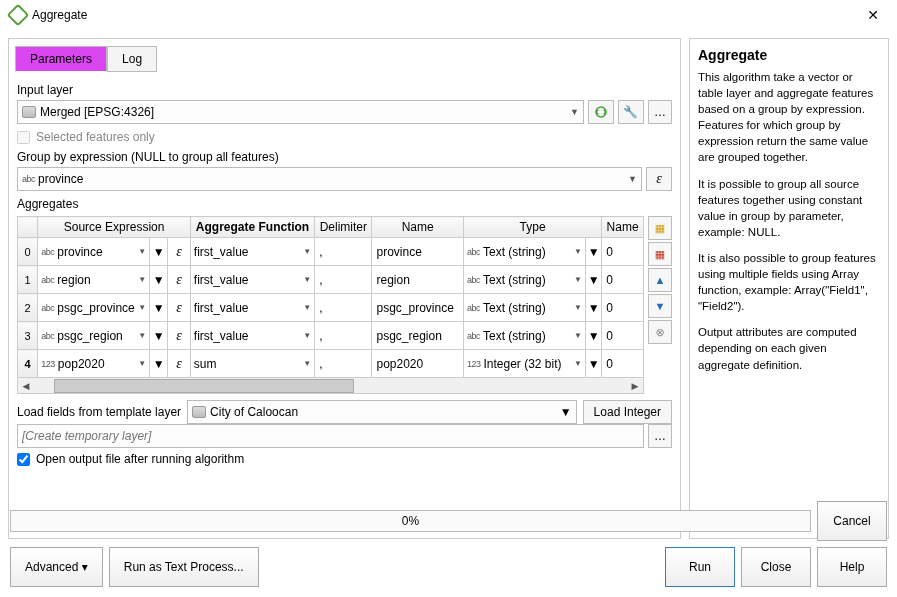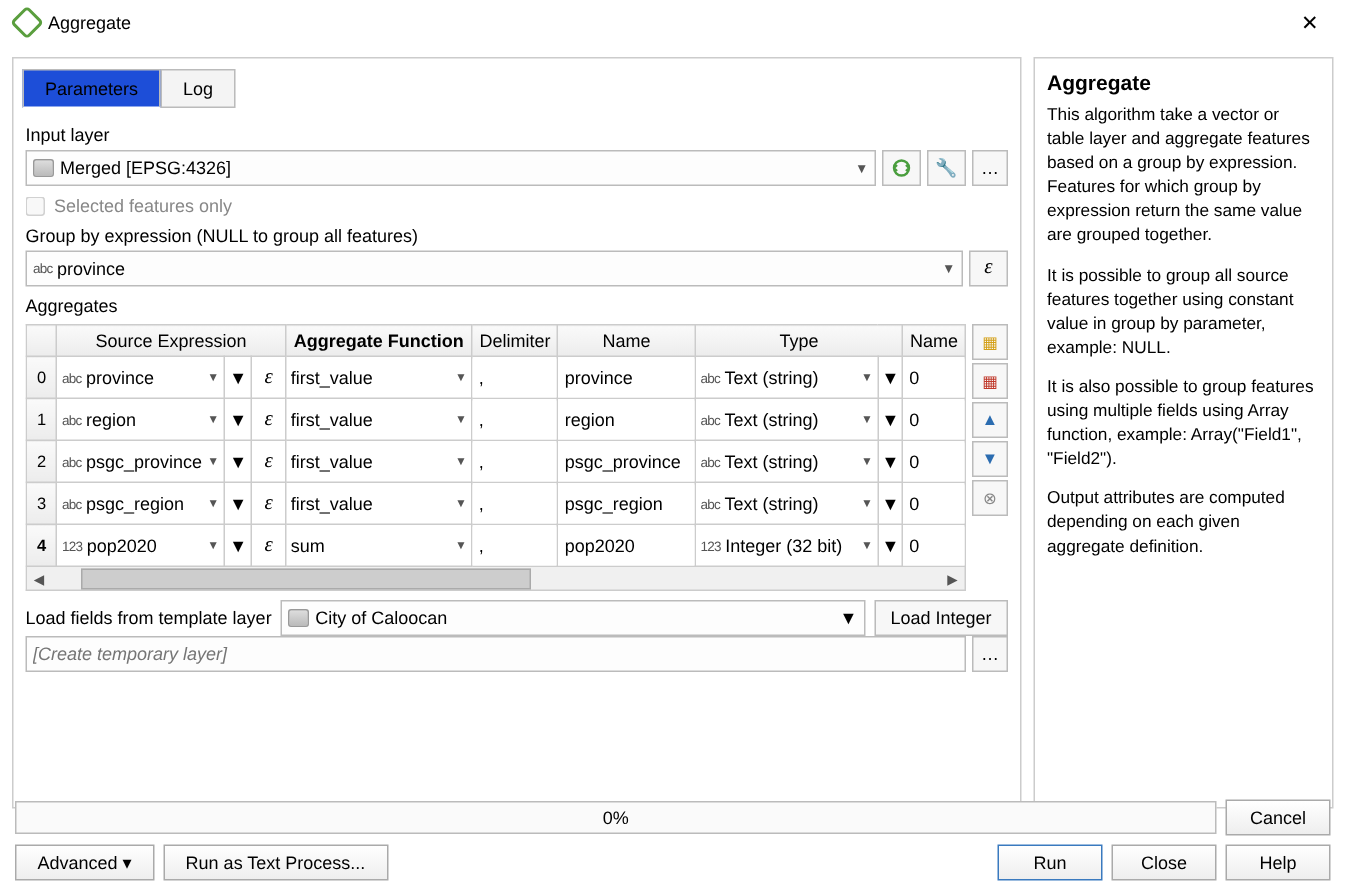--- a/index.html
+++ b/index.html
@@ -6,21 +6,21 @@
 body{background:#fff;width:897px;height:597px;overflow:hidden;position:relative}
 .titlebar{height:30px;display:flex;align-items:center;padding:0 10px;border-bottom:1px solid transparent}
 .titlebar .qicon{width:16px;height:16px;margin-right:6px;position:relative}
 .titlebar .qicon::before{content:"";position:absolute;inset:0;border:2px solid #5a9e3e;border-radius:3px;transform:rotate(45deg)}
 .titlebar .close{margin-left:auto;font-size:14px;cursor:pointer;padding:4px 8px}
 .main{display:flex;padding:8px;gap:8px;height:calc(100% - 80px)}
 .leftpanel{flex:1;border:1px solid #ccc;padding:6px 6px 0 6px;overflow:hidden;display:flex;flex-direction:column}
 .rightpanel{width:200px;border:1px solid #ccc;padding:8px;overflow:auto}
 .tabbar{display:flex;gap:0;margin-bottom:4px}
 .tab{padding:5px 14px;border:1px solid #bbb;background:#f4f4f4;cursor:pointer;font-size:12px;position:relative;top:1px}
-.tab.active{background:#1d4ed8;border-bottom:1px solid #fff;z-index:2}
+.tab.active{background:#d946ef;border-bottom:1px solid #fff;z-index:2}
 .tabcontent{border-top:none;padding:4px 2px 0 2px;flex:1;overflow:auto}
 .label{margin:4px 0 3px 0;font-size:12px}
 .row{display:flex;align-items:center;gap:4px;margin-bottom:6px}
 .combo{flex:1;height:24px;border:1px solid #bbb;background:#fdfdfd;display:flex;align-items:center;padding:0 4px;position:relative}
 .combo .dd{margin-left:auto;font-size:9px;color:#555}
 .layericon{width:14px;height:12px;background:linear-gradient(#ddd,#bbb);border:1px solid #999;border-radius:2px;margin-right:4px}
 .iterbtn,.wrenchbtn,.dotsbtn,.epsbtn,.sidebtn{width:26px;height:24px;border:1px solid #bbb;background:#f7f7f7;display:flex;align-items:center;justify-content:center;cursor:pointer;font-size:12px}
 .dotsbtn{width:24px}
 .iterbtn svg{width:16px;height:16px}
 .checkbox{display:flex;align-items:center;gap:6px;margin:2px 0 6px 0}
@@ -43,21 +43,21 @@
 .tablecontainer{flex:1;overflow:hidden}
 .hscroll{height:16px;border:1px solid #ccc;border-top:none;display:flex;align-items:center;background:#f0f0f0}
 .hscroll .thumb{height:14px;background:#cdcdcd;border:1px solid #aaa;margin-left:20px;width:300px}
 .hscroll .arrow{width:16px;text-align:center;font-size:9px;color:#555}
 .hscroll .arrow.right{margin-left:auto}
 .rightpanel h3{font-size:14px;font-weight:bold;margin-bottom:6px}
 .rightpanel p{font-size:11.5px;margin-bottom:10px;line-height:1.4}
 .footer{position:absolute;bottom:0;left:0;right:0;padding:6px 10px 10px 10px}
 .progressrow{display:flex;gap:6px;margin-bottom:6px;align-items:center}
 .progress{flex:1;height:22px;border:1px solid #bbb;display:flex;align-items:center;justify-content:center;background:#fafafa}
-.btn{height:24px;padding:0 14px;border:1px solid #aaa;background:linear-gradient(#fff,#eee);cursor:pointer;font-size:12px;display:inline-flex;align-items:center;justify-content:center;min-width:70px}
+.btn{height:40px;padding:0 14px;border:1px solid #aaa;background:linear-gradient(#fff,#eee);cursor:pointer;font-size:12px;display:inline-flex;align-items:center;justify-content:center;min-width:70px}
 .btn.primary{border-color:#3a7abf}
 .btnrow{display:flex;gap:6px;align-items:flex-end}
 .btnrow .spacer{flex:1}
 .loadrow{display:flex;align-items:center;gap:6px;margin-top:6px}
 .loadbtn{height:24px;padding:0 10px;border:1px solid #bbb;background:#f7f7f7;cursor:pointer}
 .smallcombo{flex:1;height:24px;border:1px solid #bbb;display:flex;align-items:center;padding:0 4px;background:#fdfdfd}
 </style>
 </head>
 <body>
 
@@ -310,20 +310,24 @@
           <span>City of Caloocan</span>
           <span class="dd" style="margin-left:auto">▼</span>
         </div>
         <button class="loadbtn">Load Integer</button>
       </div>
 
       <div class="row">
         <input class="combo" style="color: rgb(136, 136, 136); font-style: italic;" placeholder="[Create temporary layer]">
         <div class="dotsbtn">…</div>
       </div>
+      <div class="checkbox" style="margin-top:-2px">
+        <input type="checkbox" checked="" style="">
+        <span>Open output file after running algorithm</span>
+      </div>
     </div>
   </div>
 
   <div class="rightpanel">
     <h3>Aggregate</h3>
     <p>This algorithm take a vector or table layer and aggregate features based on a group by expression. Features for which group by expression return the same value are grouped together.</p>
     <p>It is possible to group all source features together using constant value in group by parameter, example: NULL.</p>
     <p>It is also possible to group features using multiple fields using Array function, example: Array("Field1", "Field2").</p>
     <p>Output attributes are computed depending on each given aggregate definition.</p>
   </div>

